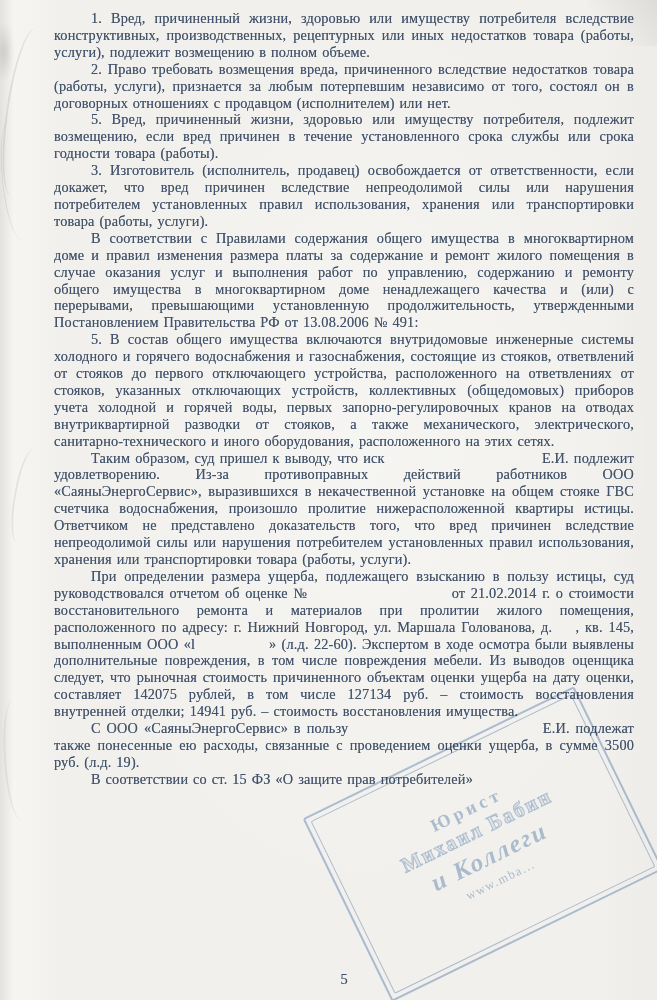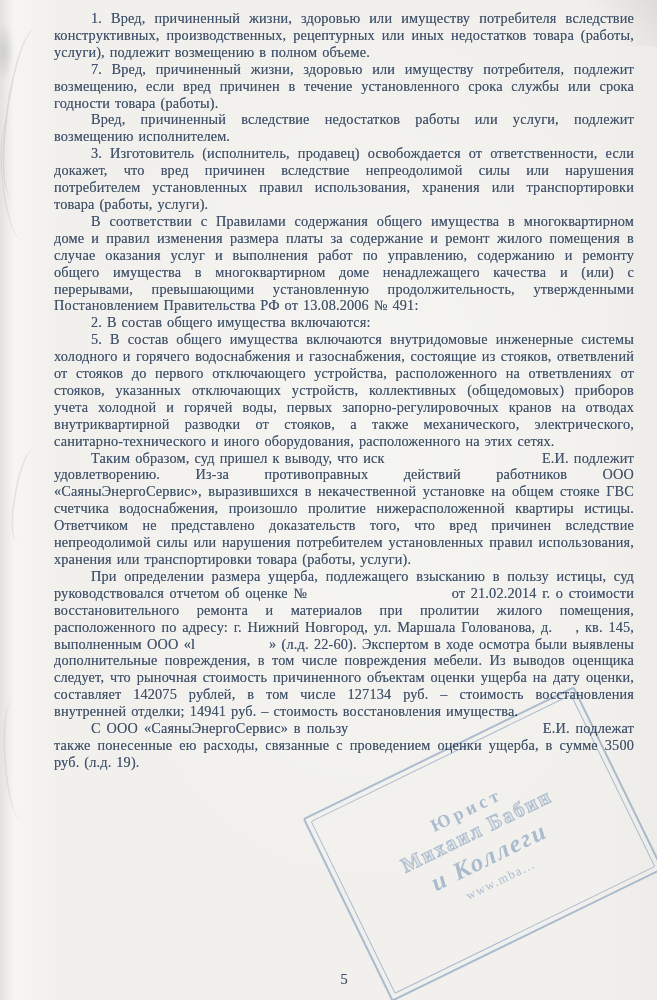--- a/index.html
+++ b/index.html
@@ -90,29 +90,29 @@
 
   <div class="smudge"></div>
   <div class="streak s1"></div>
   <div class="streak s2"></div>
   <div class="streak s3"></div>
   <div class="streak s4"></div>
   <div class="corner-shade"></div>
 
   <div class="doc-text">
     <p>1. Вред, причиненный жизни, здоровью или имуществу потребителя вследствие конструктивных, производственных, рецептурных или иных недостатков товара (работы, услуги), подлежит возмещению в полном объеме.</p>
-    <p>7. Вред, причиненный жизни, здоровью или имуществу потребителя, подлежит возмещению, если вред причинен в течение установленного срока службы или срока годности товара (работы).</p>
-    <p>Вред, причиненный вследствие недостатков работы или услуги, подлежит возмещению исполнителем.</p>
+    <p>2. Право требовать возмещения вреда, причиненного вследствие недостатков товара (работы, услуги), признается за любым потерпевшим независимо от того, состоял он в договорных отношениях с продавцом (исполнителем) или нет.</p>
+    <p>5. Вред, причиненный жизни, здоровью или имуществу потребителя, подлежит возмещению, если вред причинен в течение установленного срока службы или срока годности товара (работы).</p>
     <p>3. Изготовитель (исполнитель, продавец) освобождается от ответственности, если докажет, что вред причинен вследствие непреодолимой силы или нарушения потребителем установленных правил использования, хранения или транспортировки товара (работы, услуги).</p>
     <p>В соответствии с Правилами содержания общего имущества в многоквартирном доме и правил изменения размера платы за содержание и ремонт жилого помещения в случае оказания услуг и выполнения работ по управлению, содержанию и ремонту общего имущества в многоквартирном доме ненадлежащего качества и (или) с перерывами, превышающими установленную продолжительность, утвержденными Постановлением Правительства РФ от 13.08.2006 № 491:</p>
-    <p>2. В состав общего имущества включаются:</p>
     <p>5. В состав общего имущества включаются внутридомовые инженерные системы холодного и горячего водоснабжения и газоснабжения, состоящие из стояков, ответвлений от стояков до первого отключающего устройства, расположенного на ответвлениях от стояков, указанных отключающих устройств, коллективных (общедомовых) приборов учета холодной и горячей воды, первых запорно-регулировочных кранов на отводах внутриквартирной разводки от стояков, а также механического, электрического, санитарно-технического и иного оборудования, расположенного на этих сетях.</p>
     <p>Таким образом, суд пришел к выводу, что иск&nbsp;&nbsp;&nbsp;&nbsp;&nbsp;&nbsp;&nbsp;&nbsp;&nbsp;&nbsp;&nbsp;&nbsp;&nbsp;&nbsp;&nbsp;&nbsp;&nbsp;&nbsp;&nbsp;&nbsp;&nbsp;&nbsp;&nbsp;&nbsp;&nbsp;&nbsp;&nbsp;&nbsp;&nbsp;&nbsp; Е.И. подлежит удовлетворению. Из-за противоправных действий работников ООО «СаяныЭнергоСервис», выразившихся в некачественной установке на общем стояке ГВС счетчика водоснабжения, произошло пролитие нижерасположенной квартиры истицы. Ответчиком не представлено доказательств того, что вред причинен вследствие непреодолимой силы или нарушения потребителем установленных правил использования, хранения или транспортировки товара (работы, услуги).</p>
     <p>При определении размера ущерба, подлежащего взысканию в пользу истицы, суд руководствовался отчетом об оценке №&nbsp;&nbsp;&nbsp;&nbsp;&nbsp;&nbsp;&nbsp;&nbsp;&nbsp;&nbsp;&nbsp;&nbsp;&nbsp;&nbsp;&nbsp;&nbsp;&nbsp;&nbsp;&nbsp;&nbsp;&nbsp;&nbsp;&nbsp;&nbsp;&nbsp; от 21.02.2014 г. о стоимости восстановительного ремонта и материалов при пролитии жилого помещения, расположенного по адресу: г. Нижний Новгород, ул. Маршала Голованова, д.&nbsp;&nbsp;&nbsp;&nbsp;, кв. 145, выполненным ООО «l&nbsp;&nbsp;&nbsp;&nbsp;&nbsp;&nbsp;&nbsp;&nbsp;&nbsp;&nbsp;&nbsp;&nbsp;&nbsp;&nbsp;» (л.д. 22-60). Экспертом в ходе осмотра были выявлены дополнительные повреждения, в том числе повреждения мебели. Из выводов оценщика следует, что рыночная стоимость причиненного объектам оценки ущерба на дату оценки, составляет 142075 рублей, в том числе 127134 руб. – стоимость восстановления внутренней отделки; 14941 руб. – стоимость восстановления имущества.</p>
     <p>С ООО «СаяныЭнергоСервис» в пользу&nbsp;&nbsp;&nbsp;&nbsp;&nbsp;&nbsp;&nbsp;&nbsp;&nbsp;&nbsp;&nbsp;&nbsp;&nbsp;&nbsp;&nbsp;&nbsp;&nbsp;&nbsp;&nbsp;&nbsp;&nbsp;&nbsp;&nbsp;&nbsp;&nbsp;&nbsp;&nbsp;&nbsp;&nbsp;&nbsp;&nbsp;&nbsp; Е.И. подлежат также понесенные ею расходы, связанные с проведением оценки ущерба, в сумме 3500 руб. (л.д. 19).</p>
+    <p>В соответствии со ст. 15 ФЗ «О защите прав потребителей»</p>
   </div>
 
   <div class="page-number">5</div>
 
   <div class="stamp">
     <div class="stamp-frame-outer"></div>
     <div class="stamp-frame-inner"></div>
     <div class="stamp-line l1">Юрист</div>
     <div class="stamp-line l2">Михаил Бабин</div>
     <div class="stamp-line l3">и Коллеги</div>

